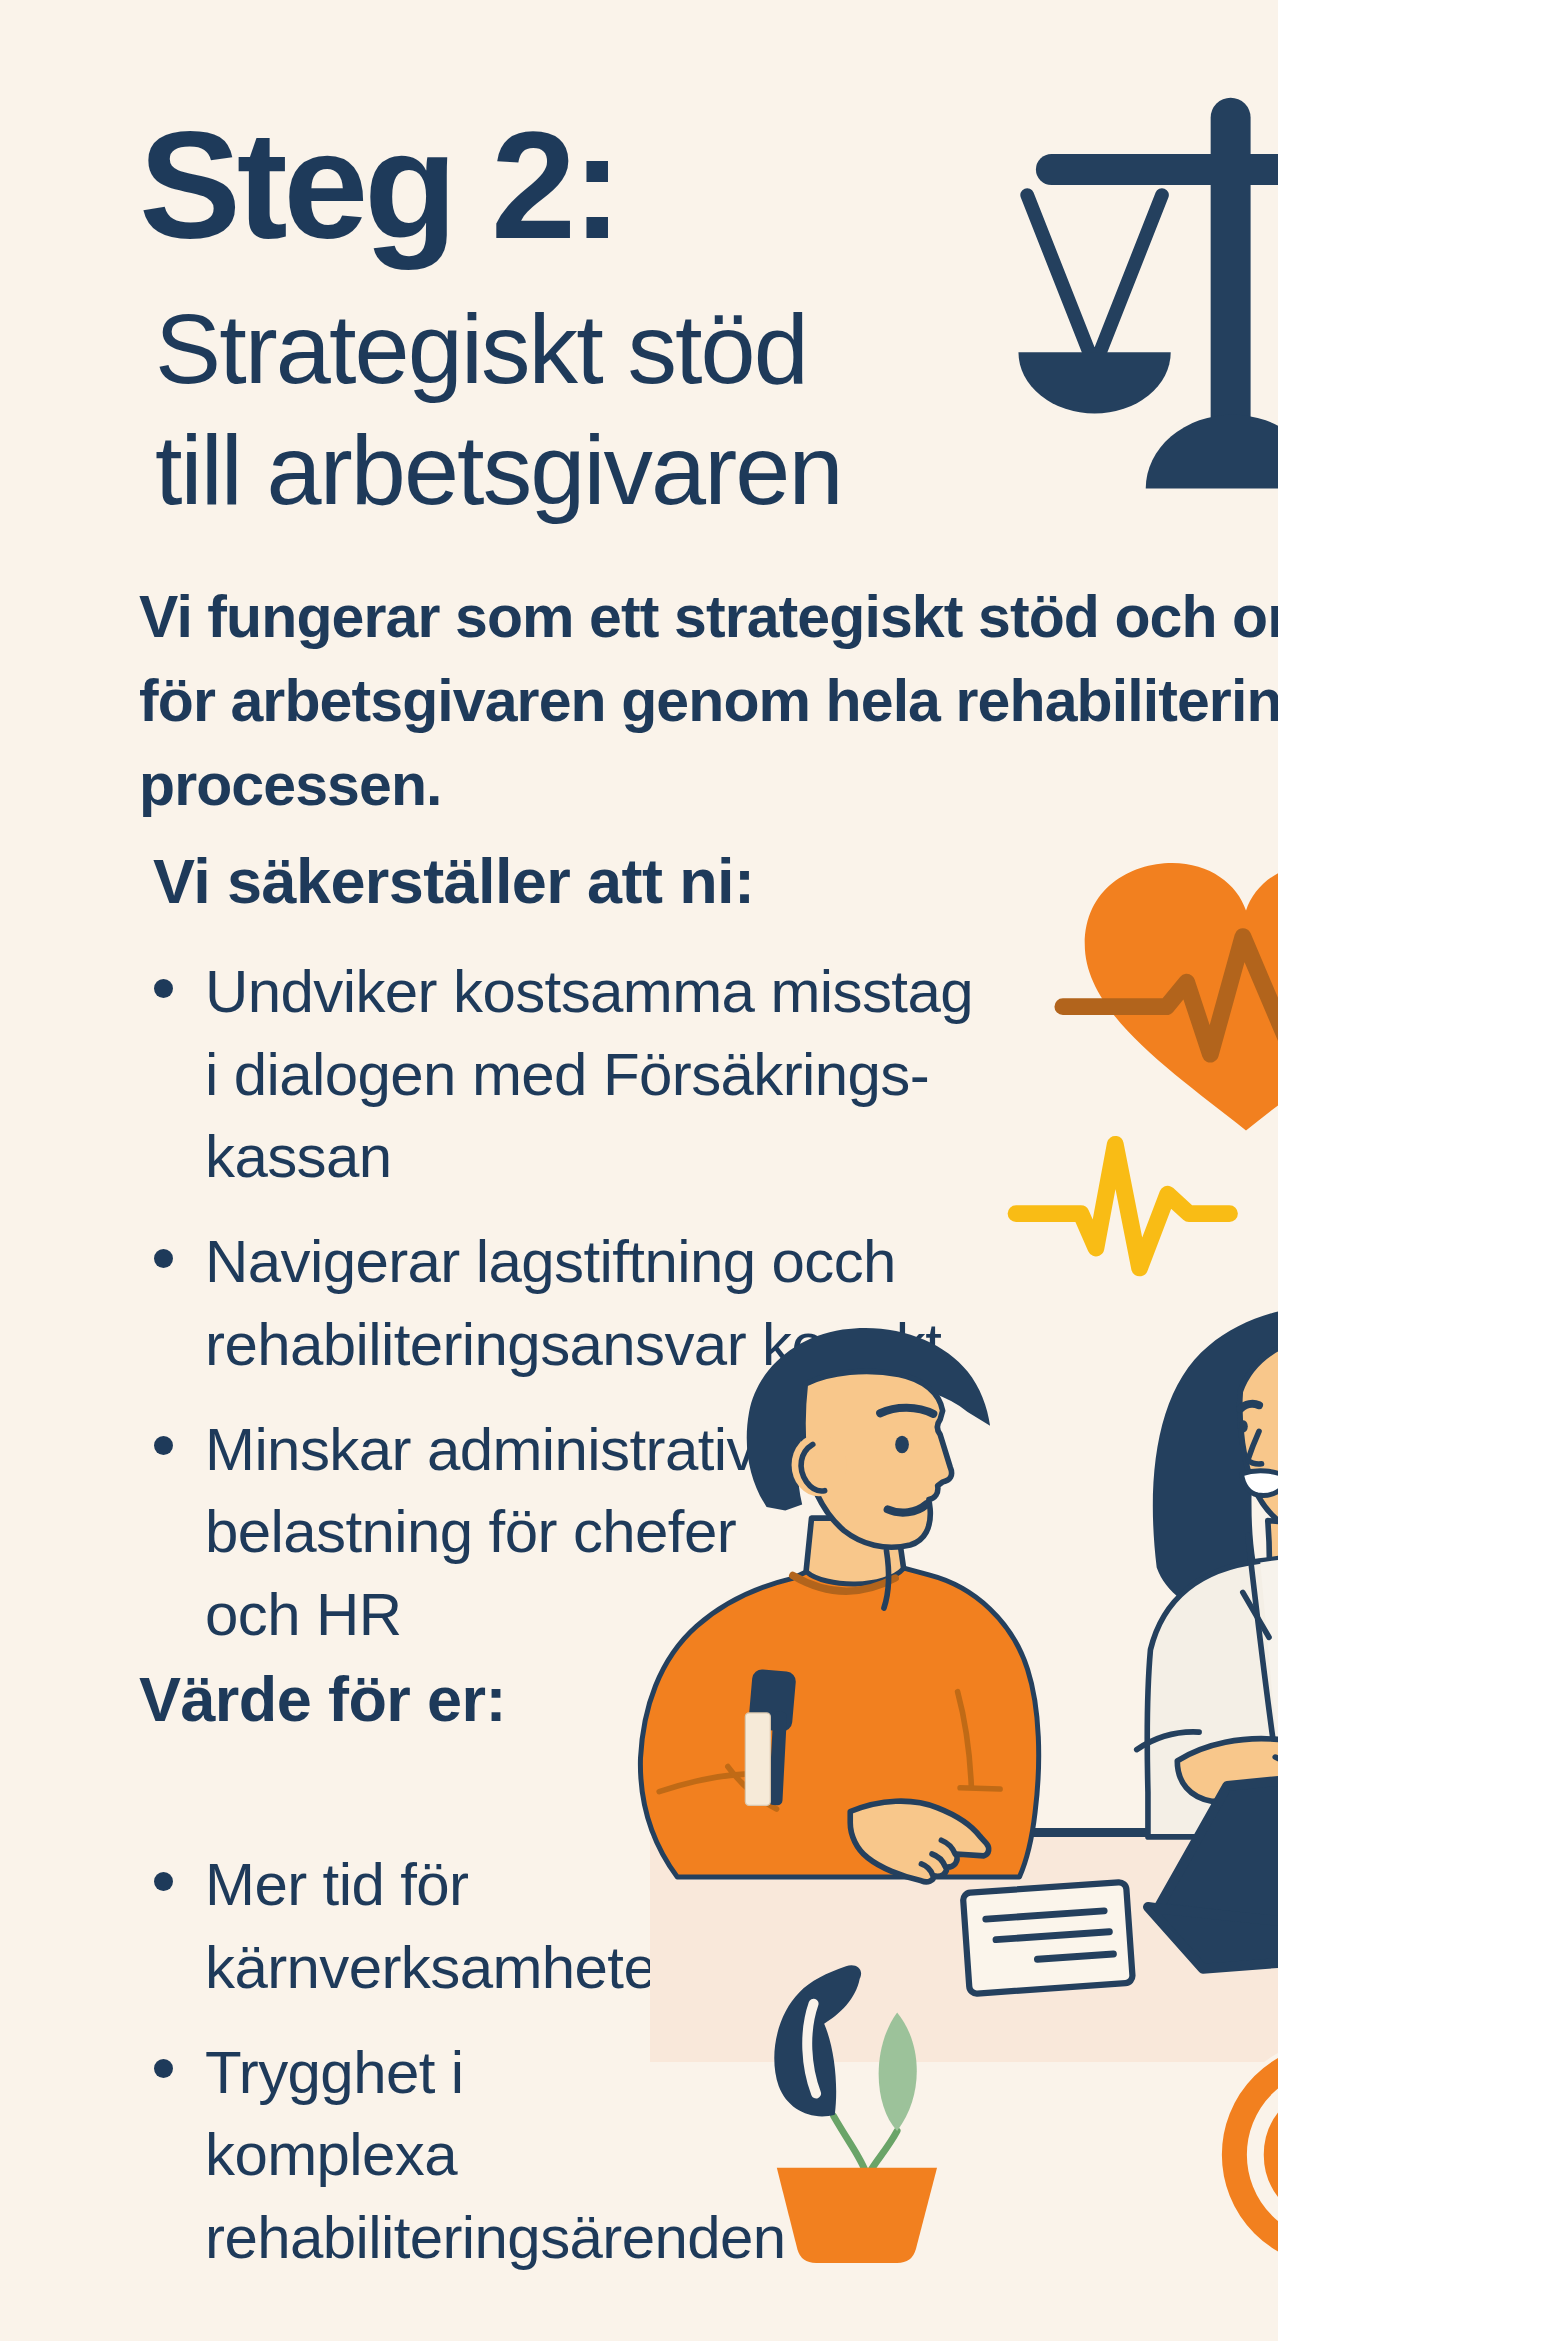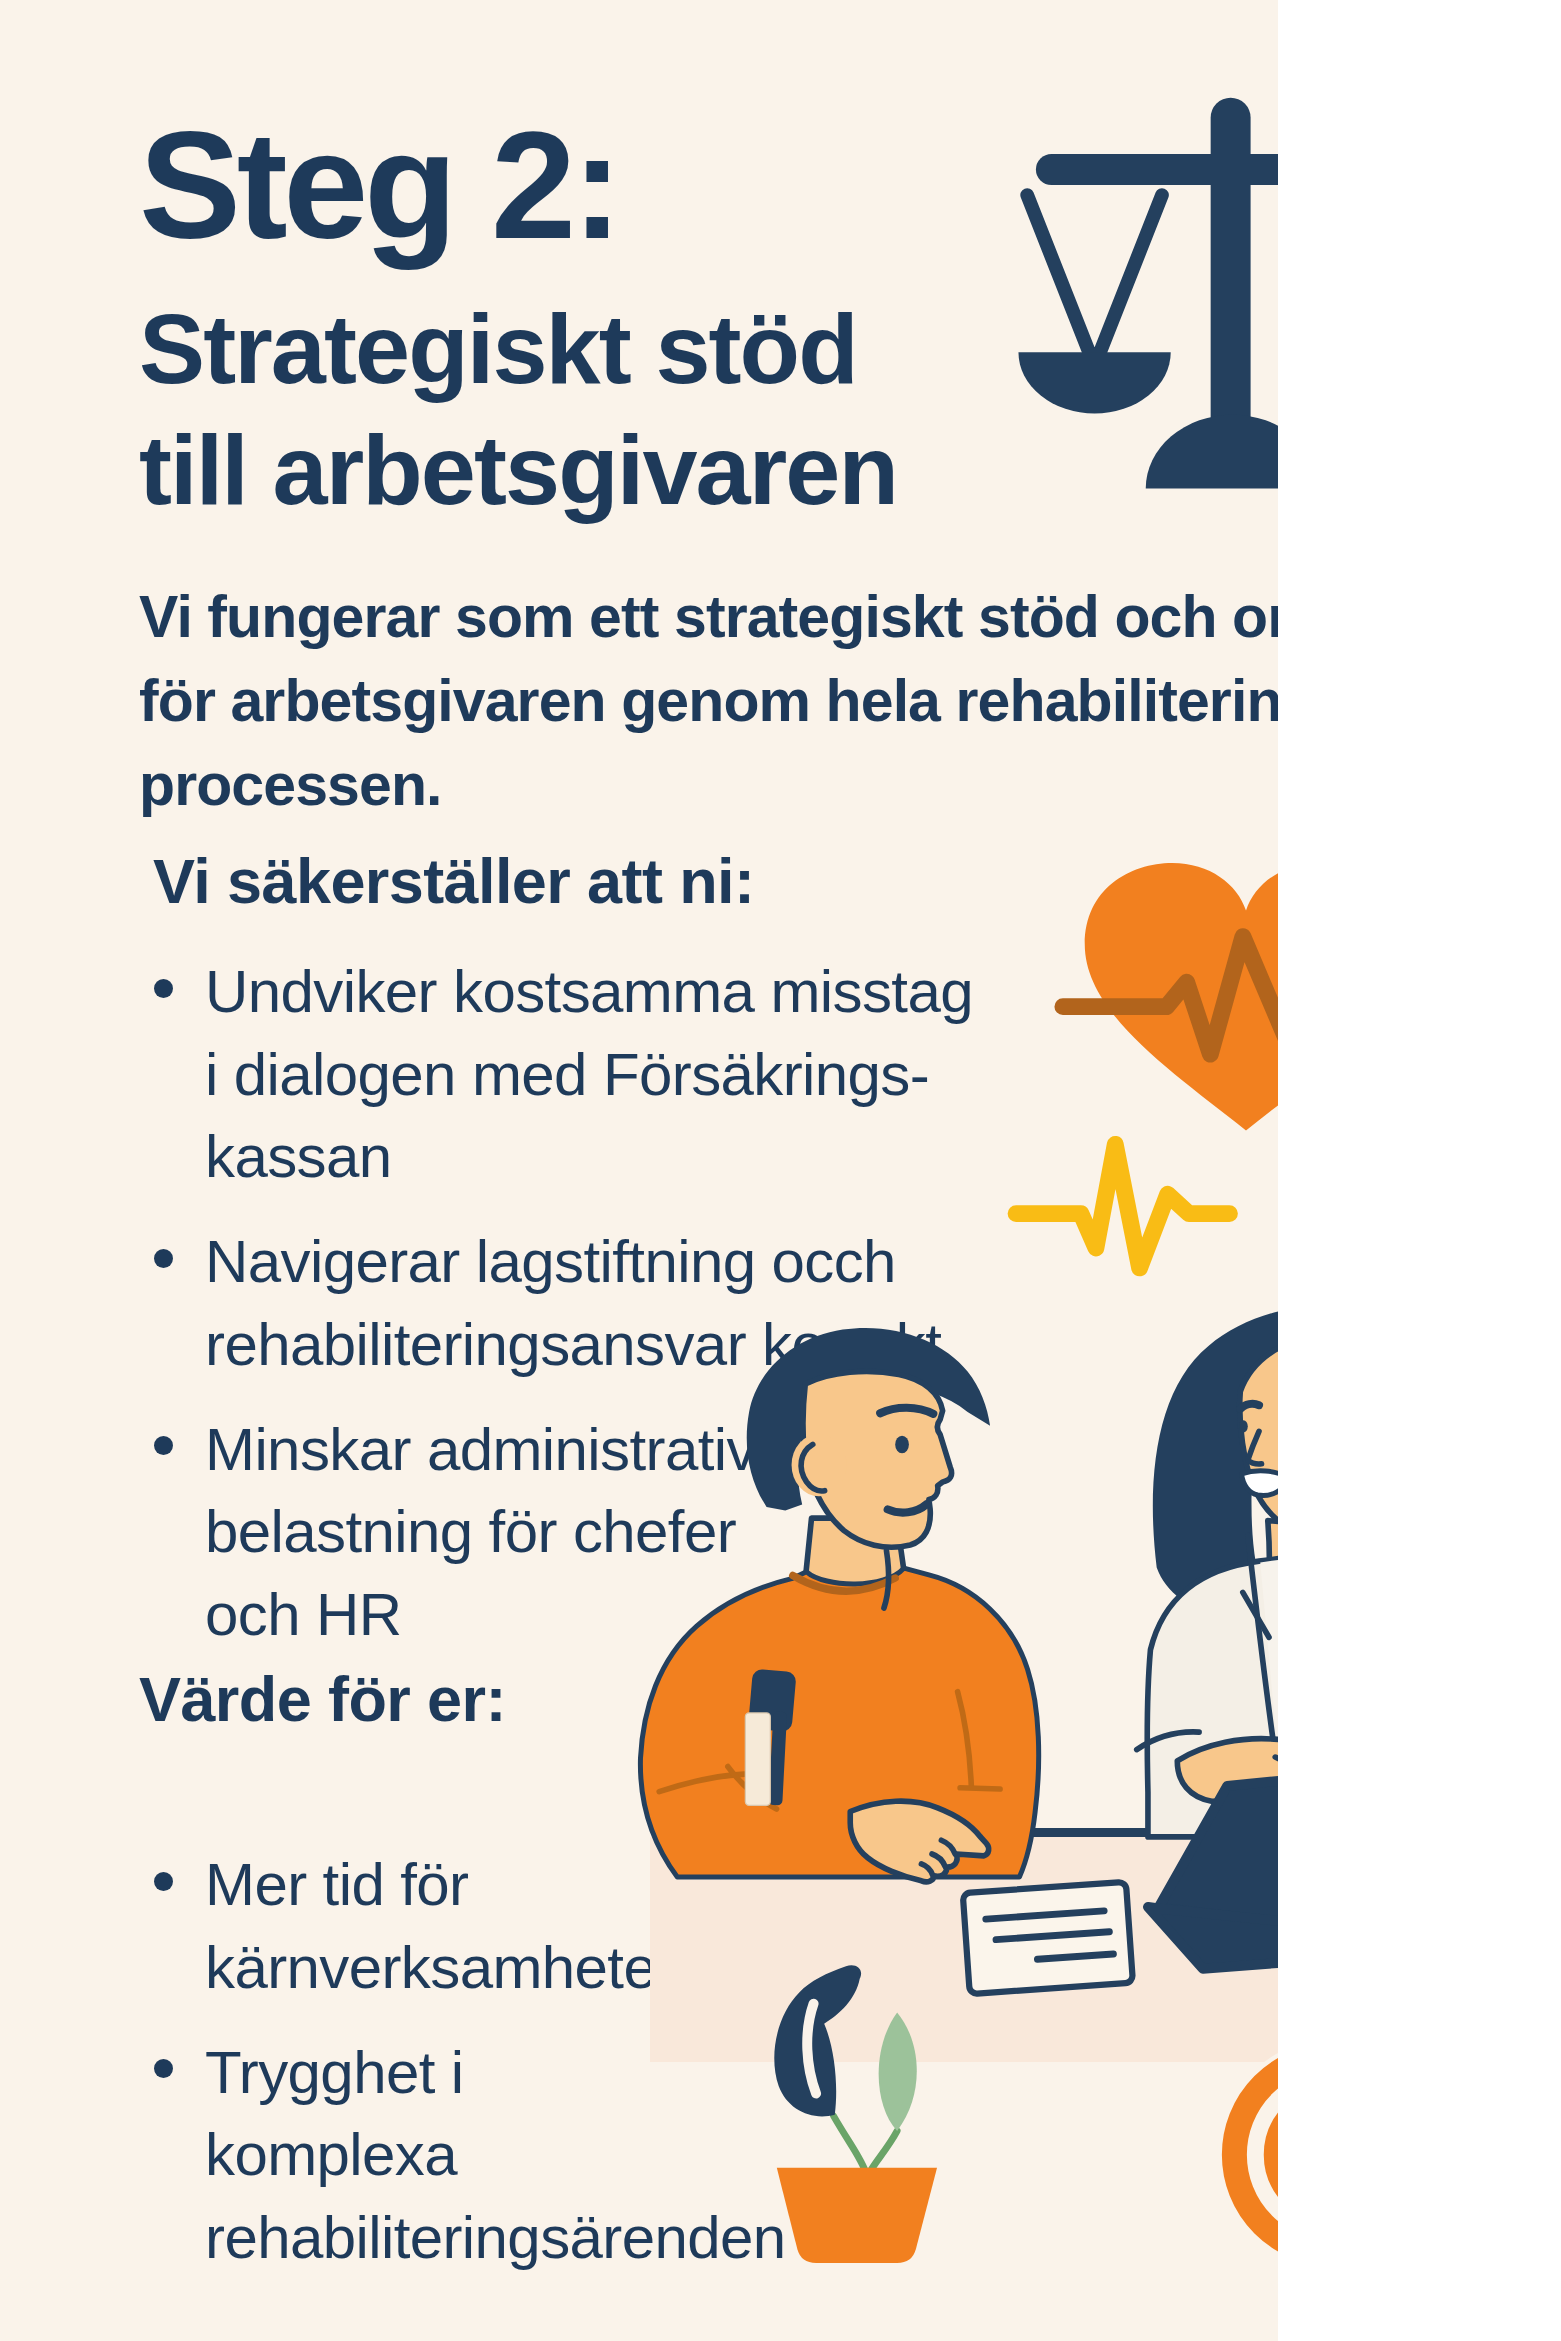--- a/index.html
+++ b/index.html
@@ -26,22 +26,22 @@
     font-family:"Liberation Sans", sans-serif;
     color:var(--text-navy);
   }
   .abs{position:absolute;}
   .pre{white-space:pre-line;}
   .title{
     left:139px;top:105px;
     font-size:153px;font-weight:700;letter-spacing:-4.4px;line-height:1.05;
   }
   .subtitle{
-    left:139px;top:289px;
-    font-size:99px;font-weight:700;letter-spacing:-1.9px;line-height:1.22;
+    left:155px;top:289px;
+    font-size:99px;font-weight:400;letter-spacing:-1.9px;line-height:1.22;
   }
   .intro{
     left:139px;top:576px;width:1336px;
     font-size:59px;font-weight:700;letter-spacing:-0.9px;line-height:1.42;
   }
   .heading{
     font-size:63px;font-weight:700;letter-spacing:-0.6px;line-height:1.3;
   }
   .h-sakerstaller{left:153px;top:841px;}
   .h-varde{left:139px;top:1659px;}

